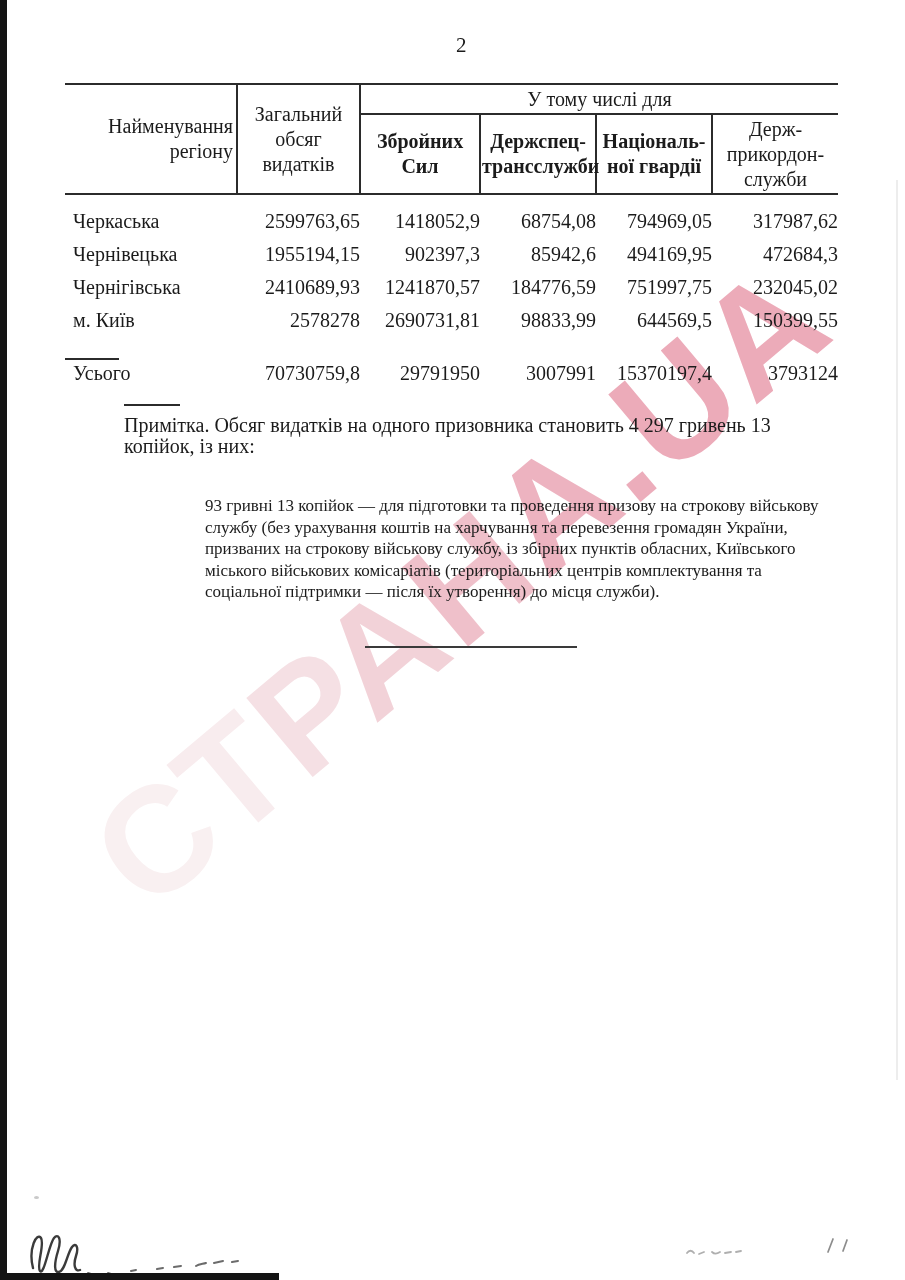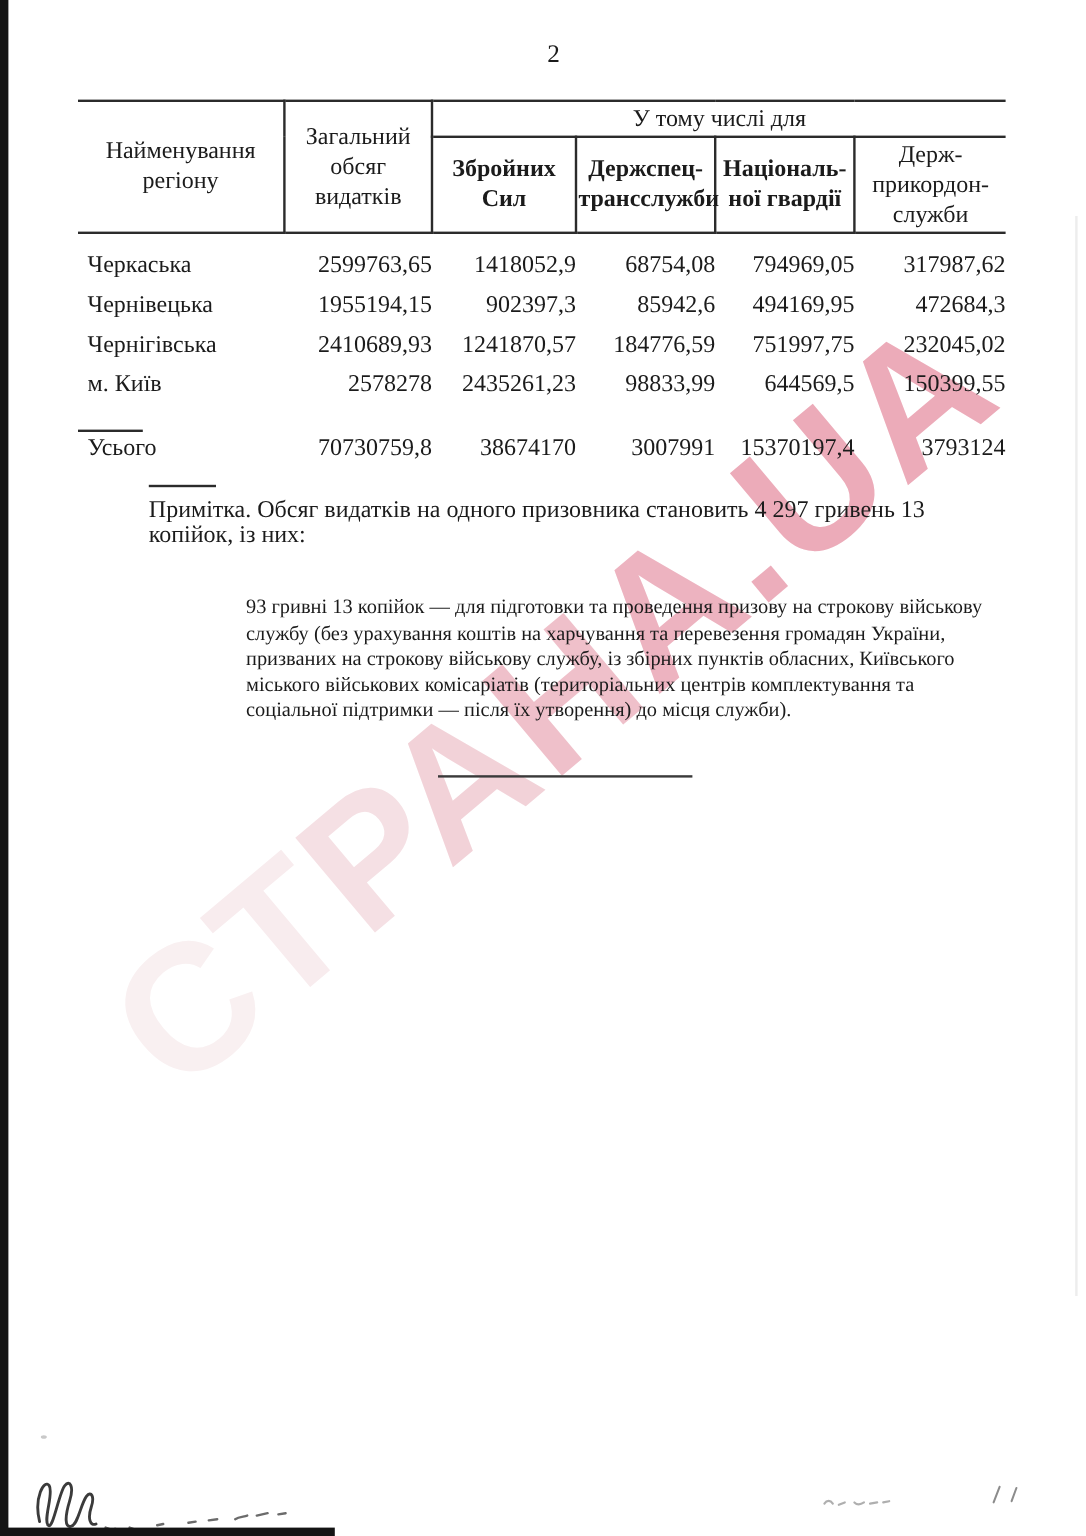--- a/index.html
+++ b/index.html
@@ -24,21 +24,21 @@
   .tbl-wrap { position:absolute; left:65px; top:83px; z-index:2; }
   table.tbl { border-collapse:collapse; table-layout:fixed; width:773px; font-size:20px; }
   .tbl th, .tbl td { font-weight:normal; padding:0; vertical-align:middle; }
   .tbl thead th { text-align:center; line-height:25px; }
   th.h-region { border-top:2px solid #2b2b2b; border-right:2px solid #2b2b2b; border-bottom:2px solid #2b2b2b; }
   th.h-total  { border-top:2px solid #2b2b2b; border-right:2px solid #2b2b2b; border-bottom:2px solid #2b2b2b;text-decoration:underline; }
   th.h-group  { border-top:2px solid #2b2b2b; border-bottom:2px solid #2b2b2b; height:28px; }
   tr.subrow th{ border-bottom:2px solid #2b2b2b; height:78px; }
   tr.subrow th.sep { border-right:2px solid #2b2b2b;font-weight:bold; }
   .hw { display:inline-block; }
-  .w-region { max-width:165px; }
+  .w-region { max-width:165px;text-align:right; }
   .w-total  { max-width:96px;  }
   .w-s0 { max-width:88px; }
   .w-s1 { max-width:112px; }
   .w-s2 { max-width:104px; }
   .w-s3 { max-width:110px; }
   .tbl tbody tr.data { height:33px; }
   .tbl tbody td { text-align:right; }
   .tbl tbody td.c-region { text-align:left; padding-left:8px; }
   tr.sp-a { height:11px; } tr.sp-b { height:14px; }
   tr.totalrow { height:44px; }
@@ -118,34 +118,34 @@
           <td class="c-region">Чернігівська</td>
           <td>2410689,93</td>
           <td>1241870,57</td>
           <td>184776,59</td>
           <td>751997,75</td>
           <td>232045,02</td>
         </tr>
         <tr class="data">
           <td class="c-region">м. Київ</td>
           <td>2578278</td>
-          <td>2435261,23</td>
+          <td>2690731,81</td>
           <td>98833,99</td>
           <td>644569,5</td>
           <td>150399,55</td>
         </tr>
 
         <tr class="sp-b">
             <td colspan="6"></td>
           </tr>
 
         <tr class="totalrow">
           <td class="c-region">Усього</td>
           <td>70730759,8</td>
-          <td>38674170</td>
+          <td>29791950</td>
           <td>3007991</td>
           <td>15370197,4</td>
           <td>3793124</td>
         </tr>
       </tbody>
     </table>
   </div>
 
   <div class="note-divider"></div>
   <div class="note-intro">Примітка. Обсяг видатків на одного призовника становить 4 297 гривень 13 копійок, із них:</div>

